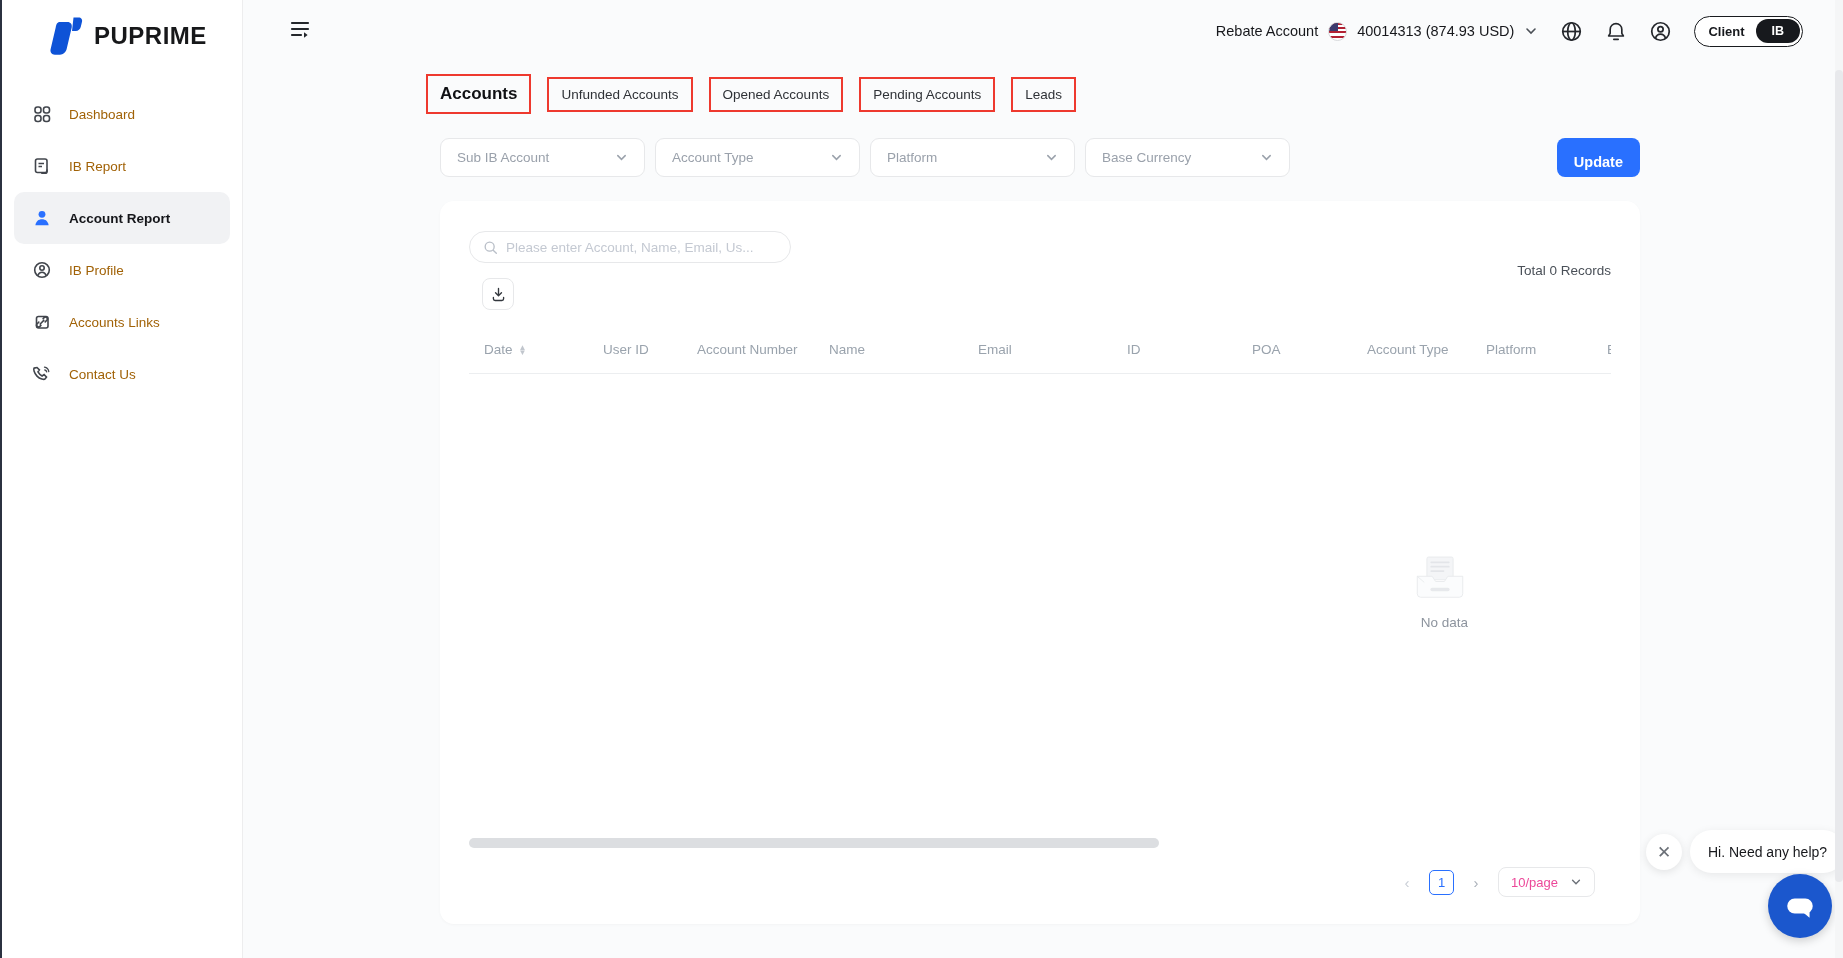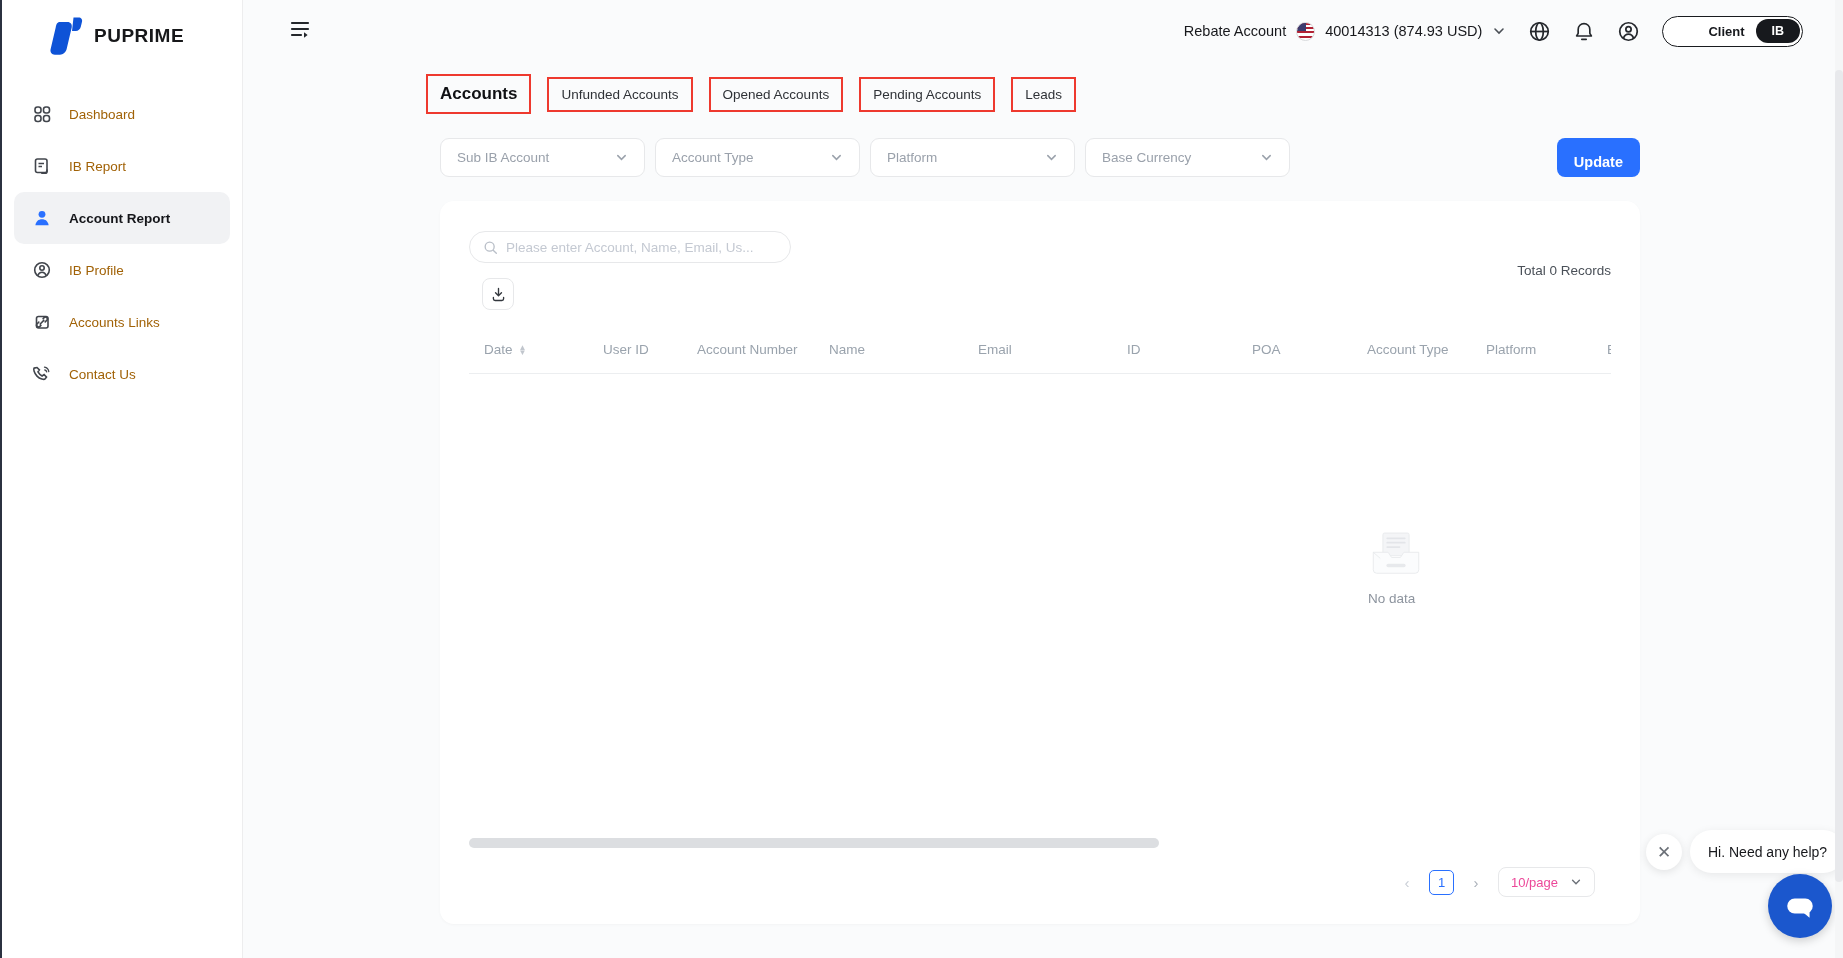--- a/index.html
+++ b/index.html
@@ -4,40 +4,40 @@
 <style>
   * { margin:0; padding:0; box-sizing:border-box; }
   html,body { width:1843px; height:958px; overflow:hidden; }
   body { font-family:"Liberation Sans", sans-serif; background:#fafbfc; color:#2a2d33; }
   .app { display:flex; height:100%; position:relative; }
   .left-edge { width:2px; background:#2b3140; }
 
   
   .sidebar { width:241px; background:#fff; border-right:1px solid #ededee; flex-shrink:0; padding-top:12px; }
   .logo { display:flex; align-items:center; gap:8px; padding-left:46px; height:48px; }
-  .logo-text { font-size:19px; font-weight:800; letter-spacing:.5px; color:#17181a; }
+  .logo-text { font-size:24px; font-weight:800; letter-spacing:.5px; color:#17181a; }
   .nav { margin-top:28px; padding:0 12px; display:flex; flex-direction:column; gap:0; }
   .nav-item { display:flex; align-items:center; gap:17px; height:52px; padding:0 18px; border-radius:10px;
               font-size:13.5px; color:#a16207; cursor:pointer; }
   .nav-item svg { width:20px; height:20px; flex-shrink:0; }
   .nav-item.active { background:#f1f2f4; color:#15161a; font-weight:700; }
 
   
   .main { flex:1; position:relative; }
   .topbar { height:62px; display:flex; align-items:center; padding:0 40px 0 46px; }
   .burger { cursor:pointer; }
   .top-right { margin-left:auto; display:flex; align-items:center; gap:22px; }
   .acct-group { display:flex; align-items:center; gap:10px; font-size:14.5px; color:#17181c; }
   .flag { width:19px; height:19px; border-radius:50%; overflow:hidden; position:relative; flex-shrink:0;
           background:repeating-linear-gradient(180deg,#b22234 0 2.1px,#fff 2.1px 4.2px); border:.5px solid #d8dadd;}
   .flag::after { content:""; position:absolute; left:0; top:0; width:9px; height:8px; background:#3c3b6e; }
   .icon-btn { cursor:pointer; display:grid; place-items:center; }
   .toggle { border:1.5px solid #191b1f; border-radius:17px; height:31px; display:flex; align-items:center;
             background:#fff; padding:2px; cursor:pointer; }
-  .toggle-client { padding:0 11px; font-size:13px; font-weight:700; color:#16181c;margin-left:32px; }
+  .toggle-client { padding:0 11px; font-size:13px; font-weight:700; color:#16181c; }
   .toggle-ib { background:#17191d; color:#fff; border-radius:13px; padding:5px 16px; font-size:12.5px; font-weight:700; }
 
   .content { padding-left:197px; width:1400px; }
 
   
   .tabs { display:flex; align-items:center; gap:16px; margin-top:12px; margin-left:-14px; }
   .tab { border:2px solid #ee392e; padding:8px 12px; font-size:13.5px; color:#2f3237; cursor:pointer; background:transparent; white-space:nowrap; }
   .tab.active { font-size:17px; font-weight:700; color:#101114; padding:8px 12px; }
 
   
@@ -63,21 +63,21 @@
   
   .thead { display:flex; align-items:center; margin-top:32px; padding:0 0 16px 15px; font-size:13.5px; color:#9aa3ad;
            border-bottom:1px solid #eceef0; overflow:hidden; white-space:nowrap; }
   .th { flex-shrink:0; display:flex; align-items:center; gap:6px; }
   .th:nth-child(1){width:119px}.th:nth-child(2){width:94px}.th:nth-child(3){width:132px}
   .th:nth-child(4){width:149px}.th:nth-child(5){width:149px}.th:nth-child(6){width:125px}
   .th:nth-child(7){width:115px}.th:nth-child(8){width:119px}.th:nth-child(9){width:121px}
   .th:nth-child(10){width:30px}
   .sort { display:flex; flex-direction:column; line-height:5px; font-size:8px; color:#c1c6cd; cursor:pointer; }
 
-  .nodata { position:absolute; top:328px; left:928px; width:100px; text-align:left; }
+  .nodata { position:absolute; top:352px; left:928px; width:100px; text-align:right; }
   .nodata-label { margin-top:8px; font-size:13.5px; color:#8d949e; }
 
   .hscroll { position:absolute; left:29px; bottom:76px; width:690px; height:10px; background:#dcdee1; border-radius:6px; cursor:pointer; }
 
   .pager { position:absolute; right:45px; bottom:27px; display:flex; align-items:center; gap:15px; }
   .pg-arrow { font-size:15px; cursor:pointer; display:grid; place-items:center; width:14px; }
   .pg-prev { color:#c9ced6; } .pg-next { color:#aab0b9; }
   .pg-page { width:25px; height:25px; border:1px solid #2970ff; color:#2970ff; border-radius:5px;
              display:grid; place-items:center; font-size:13px; cursor:pointer; background:#fff; }
   .pg-size { height:30px; border:1px solid #e7e8ea; border-radius:8px; background:#fff; padding:0 12px;

